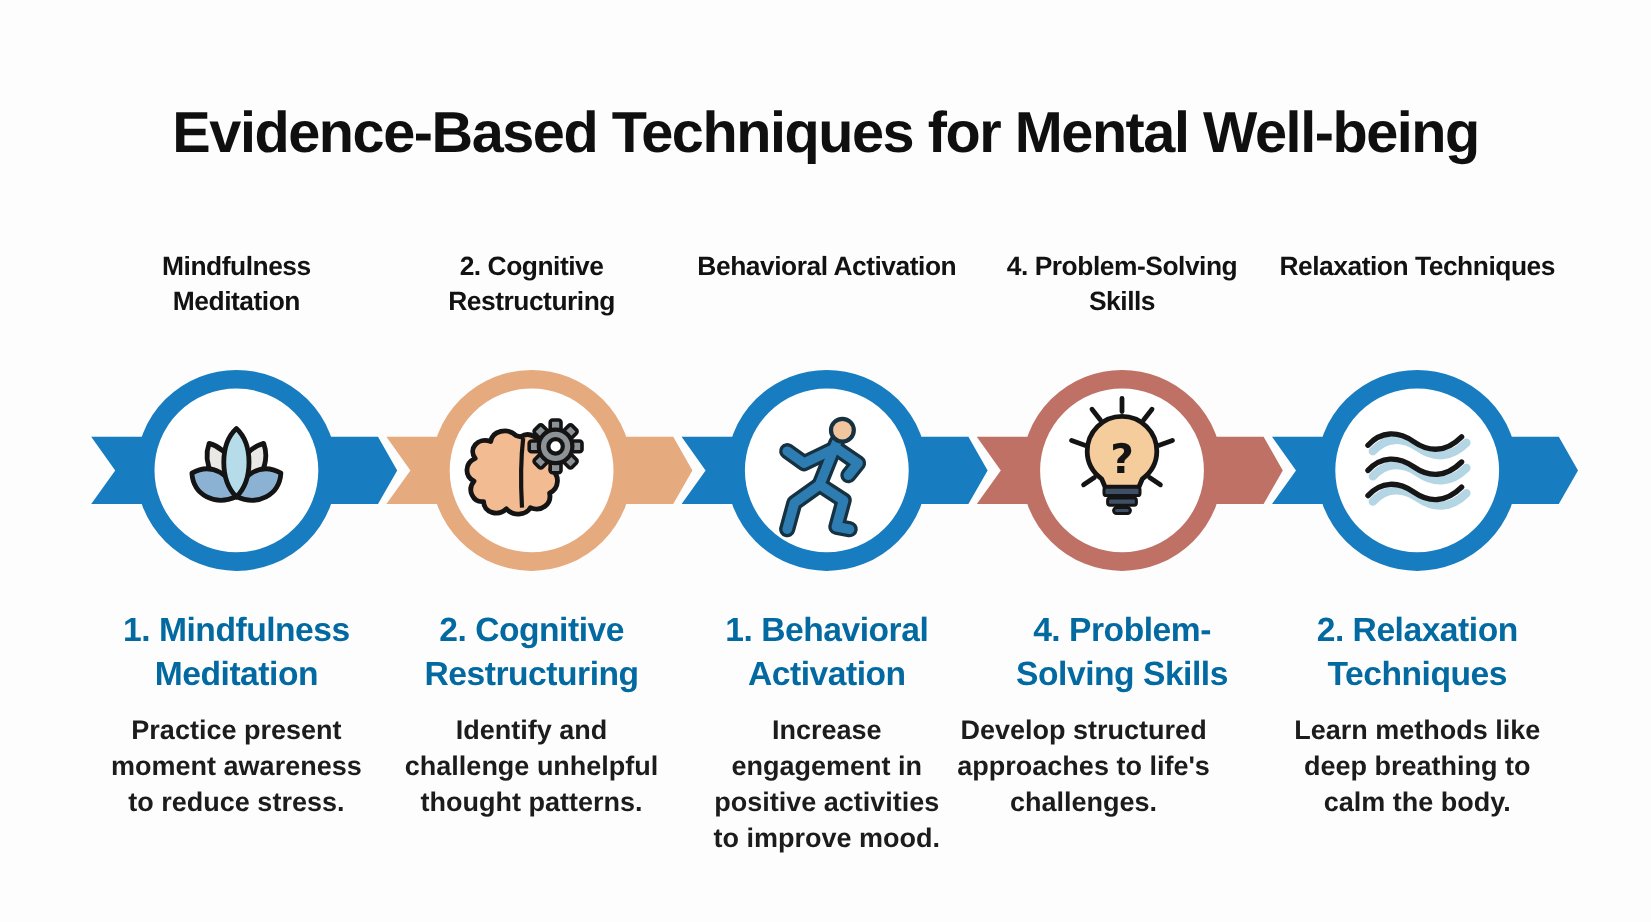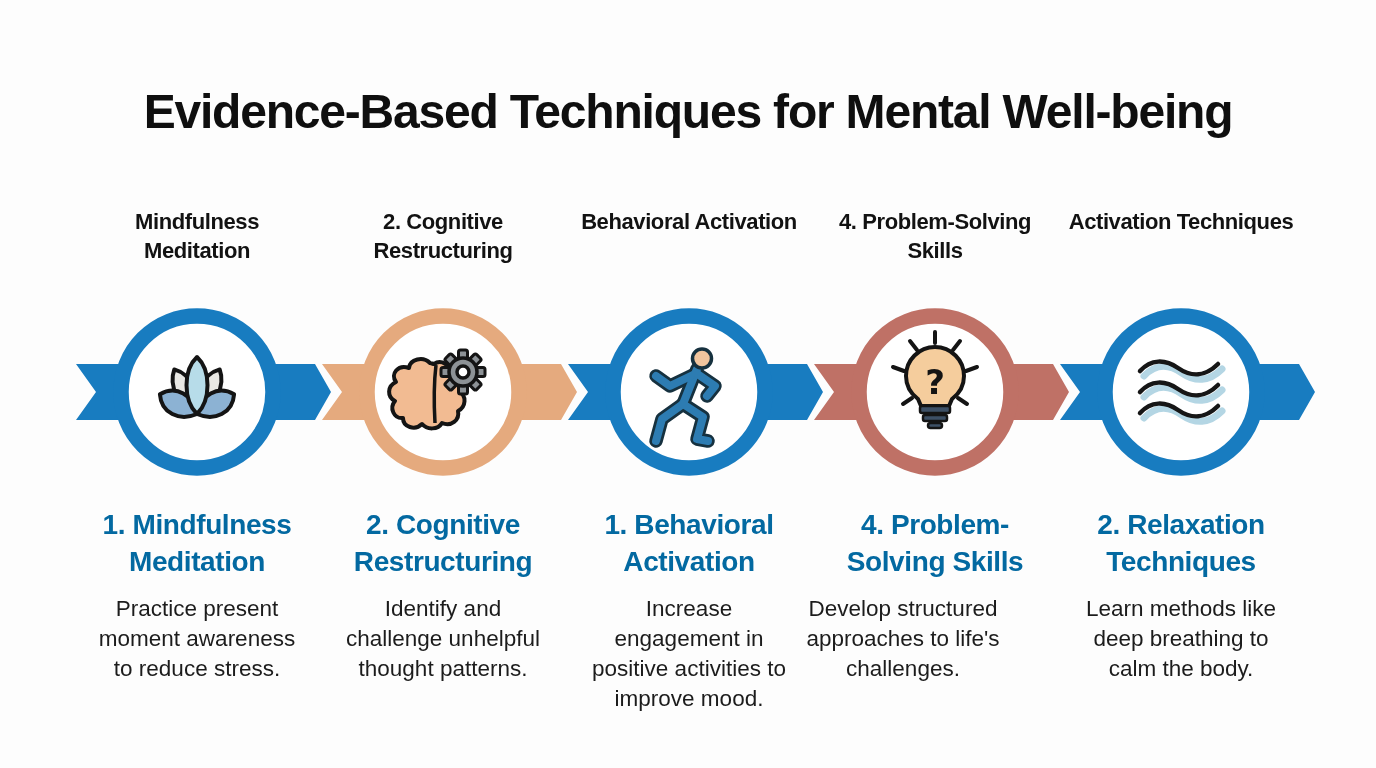--- a/index.html
+++ b/index.html
@@ -39,38 +39,38 @@
     font-size: 28px;
     font-weight: 700;
     line-height: 1.33;
     letter-spacing: -0.4px;
     color: #0369a1;
   }
   .step-desc {
     top: 594px;
     width: 212px;
     font-size: 22.5px;
-    font-weight: 400;
+    font-weight: 700;
     line-height: 1.33;
     color: #1c1c1c;
   }
   .step-desc.w4 { width: 228px; }
   .step-desc.w5 { width: 222px; }
   svg.band { position: absolute; top: 0; left: 0; }
 </style>
 </head>
 <body>
 
 <div class="title">Evidence-Based Techniques for Mental Well-being</div>
 
 <div class="col-text top-label" style="left:197px">Mindfulness Meditation</div>
 <div class="col-text top-label" style="left:443px">2. Cognitive Restructuring</div>
 <div class="col-text top-label" style="left:689px">Behavioral Activation</div>
 <div class="col-text top-label" style="left:935px">4. Problem-Solving Skills</div>
-<div class="col-text top-label" style="left:1181px">Activation Techniques</div>
+<div class="col-text top-label" style="left:1181px">Relaxation Techniques</div>
 
 <svg class="band" width="1376" height="768" viewBox="0 0 1376 768">
 
   <polygon points="76,364 315,364 331,392 315,420 76,420 96,392" fill="#187cc0"></polygon>
   <polygon points="322,364 561,364 577,392 561,420 322,420 342,392" fill="#e5aa7e"></polygon>
   <polygon points="568,364 807,364 823,392 807,420 568,420 588,392" fill="#187cc0"></polygon>
   <polygon points="814,364 1053,364 1069,392 1053,420 814,420 834,392" fill="#bf7166"></polygon>
   <polygon points="1060,364 1299,364 1315,392 1299,420 1060,420 1080,392" fill="#187cc0"></polygon>
 
   <circle cx="197" cy="392" r="76" fill="#ffffff" stroke-width="15.5" stroke="#187cc0"></circle>

